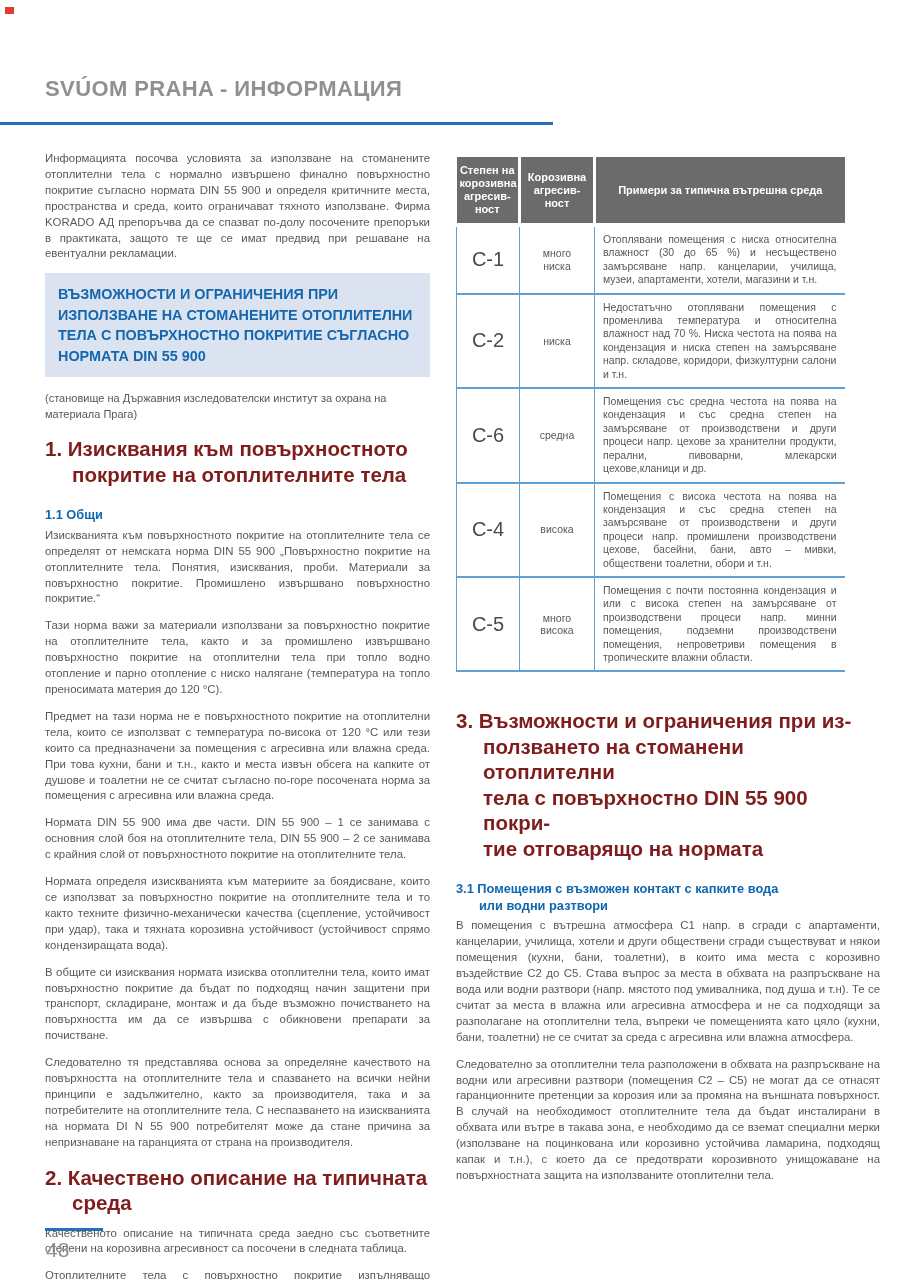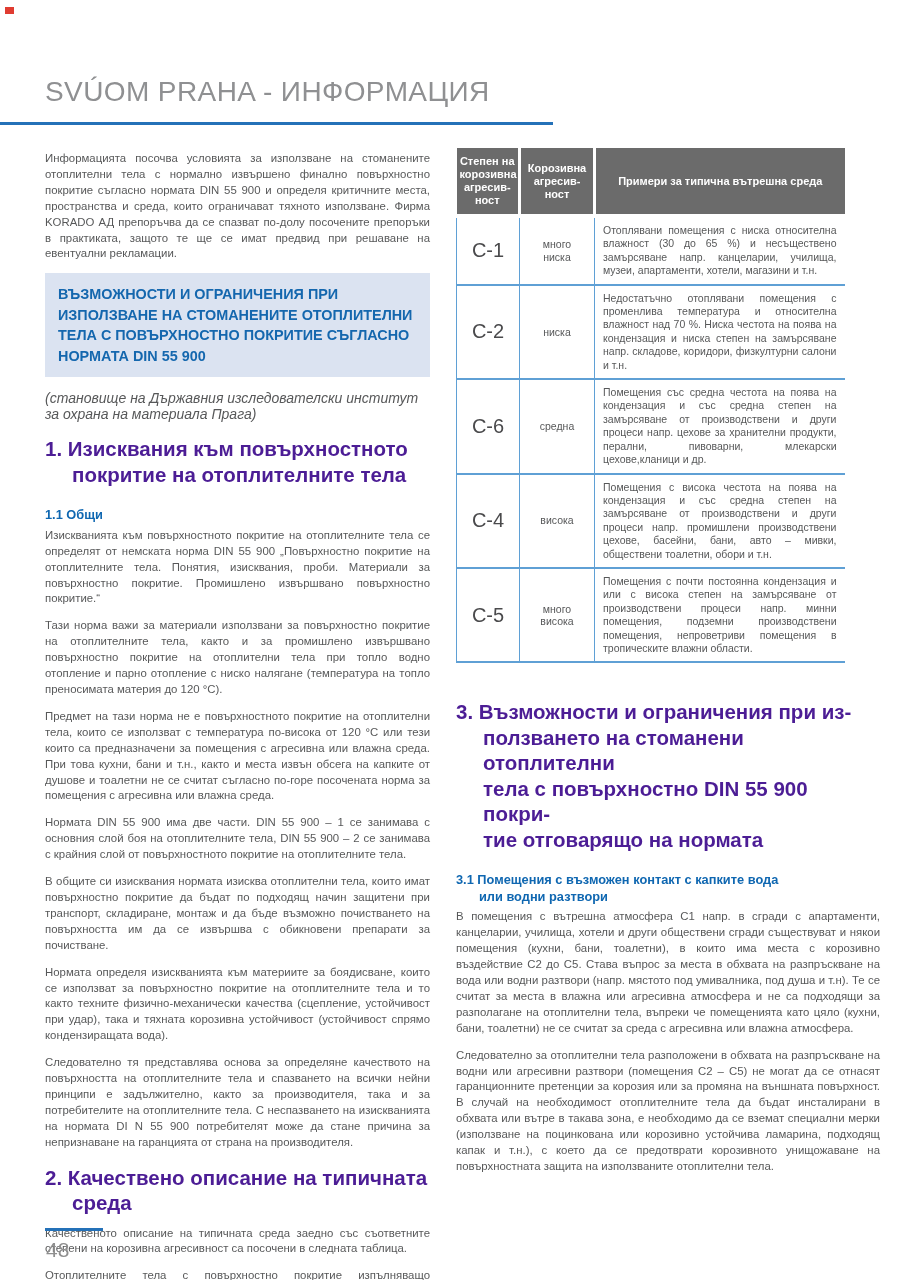--- a/index.html
+++ b/index.html
@@ -1,35 +1,35 @@
 <!DOCTYPE html>
 <html lang="bg"><head>
 <meta charset="utf-8">
 <style>
   html,body{margin:0;padding:0;background:#ffffff;}
   body{font-family:"Liberation Sans", sans-serif; color:#575859;}
   .page{position:relative;width:905px;height:1280px;background:#fff;overflow:hidden;}
 
   .red-mark{position:absolute;left:5px;top:7px;width:9px;height:7px;background:#e03c31;}
 
-  .page-title{position:absolute;left:45px;top:76px;font-size:28px;font-weight:400;
+  .page-title{position:absolute;left:45px;top:76px;font-size:22px;font-weight:700;
     color:#8f9092;letter-spacing:0.4px;white-space:nowrap;}
   .title-rule{position:absolute;left:0;top:122px;width:553px;height:3px;background:#2471b8;}
 
   .col-left{position:absolute;left:45px;top:151px;width:385px;}
-  .col-right{position:absolute;left:456px;top:148px;width:424px;}
+  .col-right{position:absolute;left:456px;top:157px;width:424px;}
 
   p.body{font-size:11.4px;line-height:15.9px;text-align:justify;margin:0 0 11px 0;color:#575859;}
 
   .info-box{background:#dbe3f1;padding:11px 13px;margin:1px 0 13px 0;}
   .info-box .box-title{color:#1467ae;font-weight:bold;font-size:14.4px;line-height:20.5px;text-align:left;}
 
-  .note{font-size:14px;line-height:16px;margin:5px 0 6px 0;color:#575859;font-style:italic;}
+  .note{font-size:11px;line-height:16px;margin:5px 0 6px 0;color:#575859;}
 
-  .h-num{color:#4c1d95;font-weight:bold;font-size:20.5px;line-height:25.5px;
+  .h-num{color:#7f1d1d;font-weight:bold;font-size:20.5px;line-height:25.5px;
     padding-left:27px;text-indent:-27px;white-space:pre-line;margin:14px 0 10px 0;}
   .h-sub{color:#0f67b1;font-weight:bold;font-size:12.8px;line-height:16.5px;
     padding-left:23px;text-indent:-23px;white-space:pre-line;margin:20px 0 4px 0;}
   .h-sub.s11{padding-left:0;text-indent:0;}
 
   table.corr{border-collapse:collapse;width:388px;table-layout:fixed;}
   table.corr col.c1{width:63px;} table.corr col.c2{width:75px;} table.corr col.c3{width:250px;}
   table.corr th{background:#6b6b6b;color:#ffffff;font-size:11px;font-weight:bold;
     text-align:center;vertical-align:middle;padding:7px 3px;white-space:pre-line;line-height:13px;
     border-right:3px solid #ffffff;border-bottom:4px solid #ffffff;}
@@ -67,22 +67,22 @@
     <p class="note">(становище на Държавния изследователски институт за охрана на материала Прага)</p>
 
     <div class="h-num">1. Изисквания към повърхностното
 покритие на отоплителните тела</div>
     <div class="h-sub s11">1.1 Общи</div>
 
     <p class="body">Изискванията към повърхностното покритие на отоплителните тела се определят от немската норма DIN 55 900 „Повърхностно покритие на отоплителните тела. Понятия, изисквания, проби. Материали за повърхностно покритие. Промишлено извършвано повърхностно покритие.“</p>
     <p class="body">Тази норма важи за материали използвани за повърхностно покритие на отоплителните тела, както и за промишлено извършвано повърхностно покритие на отоплителни тела при топло водно отопление и парно отопление с ниско налягане (температура на топло преносимата материя до 120 °C).</p>
     <p class="body">Предмет на тази норма не е повърхностното покритие на отоплителни тела, които се използват с температура по-висока от 120 °C или тези които са предназначени за помещения с агресивна или влажна среда. При това кухни, бани и т.н., както и места извън обсега на капките от душове и тоалетни не се считат съгласно по-горе посочената норма за помещения с агресивна или влажна среда.</p>
     <p class="body">Нормата DIN 55 900 има две части. DIN 55 900 – 1 се занимава с основния слой боя на отоплителните тела, DIN 55 900 – 2 се занимава с крайния слой от повърхностното покритие на отоплителните тела.</p>
+    <p class="body">Нормата определя изискванията към материите за боядисване, които се използват за повърхностно покритие на отоплителните тела и то както техните физично-механически качества (сцепление, устойчивост при удар), така и тяхната корозивна устойчивост (устойчивост спрямо кондензиращата вода).</p>
     <p class="body">В общите си изисквания нормата изисква отоплителни тела, които имат повърхностно покритие да бъдат по подходящ начин защитени при транспорт, складиране, монтаж и да бъде възможно почистването на повърхността им да се извършва с обикновени препарати за почистване.</p>
-    <p class="body">Нормата определя изискванията към материите за боядисване, които се използват за повърхностно покритие на отоплителните тела и то както техните физично-механически качества (сцепление, устойчивост при удар), така и тяхната корозивна устойчивост (устойчивост спрямо кондензиращата вода).</p>
     <p class="body">Следователно тя представлява основа за определяне качеството на повърхността на отоплителните тела и спазването на всички нейни принципи е задължително, както за производителя, така и за потребителите на отоплителните тела. С неспазването на изискванията на нормата DI N 55 900 потребителят може да стане причина за непризнаване на гаранцията от страна на производителя.</p>
 
     <div class="h-num">2. Качествено описание на типичната среда</div>
 
     <p class="body">Качественото описание на типичната среда заедно със съответните степени на корозивна агресивност са посочени в следната таблица.</p>
     <p class="body">Отоплителните тела с повърхностно покритие изпълняващо изискванията на нормата DIN 55 900 могат да бъдат използвани в помещения с вътрешна атмосфера C1 без ограничения с гарантиран дълготраен живот.</p>
 
   </div>
 
   <div class="col-right">

